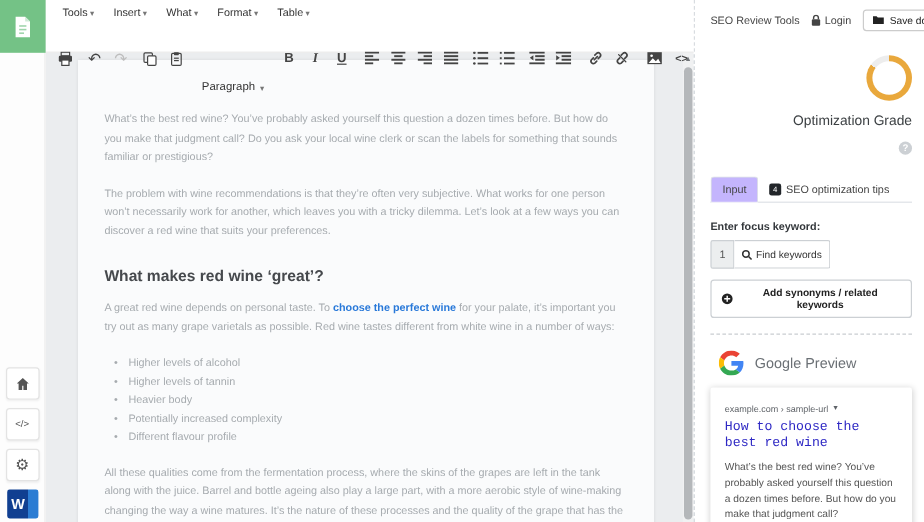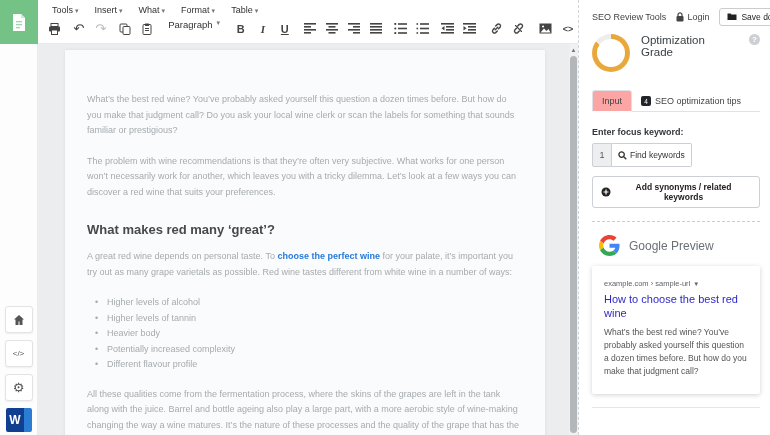--- a/index.html
+++ b/index.html
@@ -18,21 +18,21 @@
   .menu-row { display:flex; gap:4px; padding:3px 0 0 8px; }
   .menu-item { font-size:9px; color:#333; padding:2px 6px; cursor:pointer; border-radius:2px; }
   .menu-item .caret { font-size:7px; color:#777; margin-left:2px; }
   .toolbar-row { display:flex; align-items:center; gap:2px; padding:2px 0 0 6px; }
   .tb-btn { min-width:20px; height:19px; display:flex; align-items:center; justify-content:center; border-radius:2px; color:#444; cursor:pointer; padding:0 2px; }
   .tb-btn.disabled { color:#bdbdbd; }
   .tb-sep { width:8px; }
   .tb-text { font-size:11px; font-weight:bold; }
   .tb-italic { font-style:italic; font-family:"Liberation Serif","DejaVu Serif",serif; }
   .tb-underline { text-decoration:underline; }
-  .paragraph-dd { font-size:9.5px; color:#333; display:flex; align-items:flex-start; gap:4px; padding:0 6px; height:19px; cursor:pointer; }
+  .paragraph-dd { font-size:9.5px; color:#333; display:flex; align-items:flex-end; gap:4px; padding:0 6px; height:19px; cursor:pointer;margin-top:40px; }
   .paragraph-dd .caret { font-size:7px; color:#777; }
   .arrow-glyph { font-size:13px; line-height:1; }
 
   
   .editor { position:absolute; left:38px; top:44px; width:540px; bottom:0; background:#ebedef; overflow:hidden; }
   .page { position:absolute; left:27px; top:6px; width:480px; height:420px; background:#fafbfc; box-shadow:0 0 3px rgba(0,0,0,.08); }
   .page-inner { padding:42px 22px 0 22px; }
   .doc-p { font-size:9px; line-height:15.5px; color:#a6abaf; margin-bottom:15px; }
   .doc-h2 { font-size:13px; font-weight:bold; color:#46494d; margin:22px 0 12px 0; }
   .doc-link { color:#2979d9; font-weight:bold; cursor:pointer; }
@@ -43,46 +43,46 @@
   .sb-arrow { height:11px; display:flex; align-items:center; justify-content:center; font-size:6px; color:#707478; cursor:pointer; }
   .sb-thumb { position:absolute; left:1px; right:1px; top:12px; bottom:2px; background:#b4b7ba; border-radius:4px; cursor:pointer; }
 
   
   .panel { position:absolute; left:578px; top:0; width:192px; bottom:0; background:#fff; border-left:1px dashed #cfd4d9; padding:0 10px 0 13px; }
   .account-row { display:flex; align-items:center; gap:10px; padding-top:11px; height:22px; }
   .seo-link { font-size:9px; color:#444; cursor:pointer; white-space:nowrap; }
   .login-link { font-size:9px; color:#444; cursor:pointer; display:flex; align-items:center; gap:3px; margin-left:auto; white-space:nowrap; }
   .save-btn { font-size:8.5px; color:#222; background:#fff; border:1px solid #ccc; border-radius:3px; padding:3px 7px; display:flex; align-items:center; gap:4px; cursor:pointer; white-space:nowrap; }
 
-  .grade-row { display:flex; align-items:flex-start; gap:11px; margin-top:12px; }
+  .grade-row { display:flex; align-items:flex-end; gap:11px; margin-top:24px;flex-direction:column; }
   .ring { width:38px; height:38px; border-radius:50%; position:relative; background:conic-gradient(#e9a83c 0 306deg,#ededed 306deg 360deg); flex:0 0 auto; }
   .ring::after { content:""; position:absolute; inset:5px; border-radius:50%; background:#fff; }
   .grade-title { font-size:11.5px; color:#3c4043; }
   .help-icon { width:11px; height:11px; border-radius:50%; background:#ccd0d4; color:#fff; font-size:8px; font-weight:bold; display:flex; align-items:center; justify-content:center; margin-left:4px; cursor:pointer; flex:0 0 auto; }
 
   .tabs { display:flex; align-items:flex-end; border-bottom:1px solid #dee2e6; margin-top:18px; }
   .tab { font-size:9px; color:#444; padding:5px 9px; cursor:pointer; display:flex; align-items:center; gap:4px; }
-  .tab.active { background:#fca5a5; border:1px solid #dee2e6; border-bottom:1px solid #fff; border-radius:3px 3px 0 0; margin-bottom:-1px;text-align:center; }
+  .tab.active { background:#c4b5fd; border:1px solid #dee2e6; border-bottom:1px solid #fff; border-radius:3px 3px 0 0; margin-bottom:-1px;text-align:center; }
   .tab-badge { background:#212529; color:#fff; font-size:6.5px; min-width:10px; height:10px; border-radius:2px; display:flex; align-items:center; justify-content:center; padding:0 1px; }
 
   .field-label { font-size:9px; font-weight:bold; color:#33373b; margin-top:15px; }
   .input-group { display:flex; align-items:stretch; height:24px; margin-top:6px; }
   .ig-prefix { width:20px; background:#eceeef; border:1px solid #ccd0d4; font-size:9px; color:#555; display:flex; align-items:center; justify-content:center; border-radius:2px 0 0 2px; }
   .ig-input { flex:1; min-width:0; border:1px solid #ccd0d4; border-left:none; font-size:9px; color:#555; padding:0 6px; outline:none; font-family:inherit; background:#fff; }
   .ig-btn { border:1px solid #ccd0d4; border-left:none; background:#fff; font-size:8.5px; color:#333; display:flex; align-items:center; gap:3px; padding:0 6px; cursor:pointer; border-radius:0 2px 2px 0; white-space:nowrap; font-family:inherit; }
 
   .add-syn-btn { margin-top:9px; display:inline-flex; align-items:center; gap:5px; font-size:8.5px; font-weight:bold; color:#222; background:#fff; border:1px solid #ccd0d4; border-radius:3px; padding:5px 8px; cursor:pointer; font-family:inherit; }
 
   .dotted-div { border-top:1px dashed #c9cdd1; margin-top:13px; }
   .google-row { display:flex; align-items:center; gap:9px; margin-top:13px; padding-left:7px; }
   .google-preview-title { font-size:12px; color:#6b7075; }
   .preview-card { margin-top:10px; background:#fff; box-shadow:0 1px 5px rgba(0,0,0,.18); border-radius:2px; padding:13px 11px 16px 12px; min-height:118px; }
   .serp-url { font-size:7.5px; color:#5f6368; display:flex; align-items:center; gap:3px; }
   .serp-url .caret { font-size:6px; color:#5f6368; }
-  .serp-title { font-size:11px; color:#2e28c4; line-height:14px; margin-top:4px; cursor:pointer; }
+  .serp-title { font-size:11px; color:#2e28c4; line-height:14px; margin-top:4px; cursor:pointer;font-family:Liberation Mono, monospace; }
   .serp-desc { font-size:8.5px; color:#545454; line-height:13px; margin-top:6px; }
   .solid-div { border-top:1px solid #e4e6e8; margin-top:13px; }
 
   .icon-svg { display:block; }
 </style>
 </head>
 <body>
 
 <div class="left-rail">
   <div class="brand-tile">
@@ -297,21 +297,21 @@
         <span style="font-size:9px;font-weight:bold;">&lt;&gt;</span>
       </div>
   </div>
 </div>
 
 <div class="editor">
   <div class="page">
     <div class="page-inner">
       <p class="doc-p">What’s the best red wine? You’ve probably asked yourself this question a dozen times before. But how do you make that judgment call? Do you ask your local wine clerk or scan the labels for something that sounds familiar or prestigious?</p>
       <p class="doc-p">The problem with wine recommendations is that they’re often very subjective. What works for one person won’t necessarily work for another, which leaves you with a tricky dilemma. Let’s look at a few ways you can discover a red wine that suits your preferences.</p>
-      <h2 class="doc-h2">What makes red many ‘great’?</h2>
+      <h2 class="doc-h2">What makes red wine ‘great’?</h2>
       <p class="doc-p"><span>A great red wine depends on personal taste. To </span><a class="doc-link">choose the perfect wine</a><span> for your palate, it’s important you try out as many grape varietals as possible. Red wine tastes different from white wine in a number of ways:</span></p>
       <ul class="doc-ul">
         <li>Higher levels of alcohol</li>
         <li>Higher levels of tannin</li>
         <li>Heavier body</li>
         <li>Potentially increased complexity</li>
         <li>Different flavour profile</li>
       </ul>
       <p class="doc-p">All these qualities come from the fermentation process, where the skins of the grapes are left in the tank along with the juice. Barrel and bottle ageing also play a large part, with a more aerobic style of wine-making changing the way a wine matures. It’s the nature of these processes and the quality of the grape that has the biggest effect on the flavour and character of the wine.</p>
     </div>

